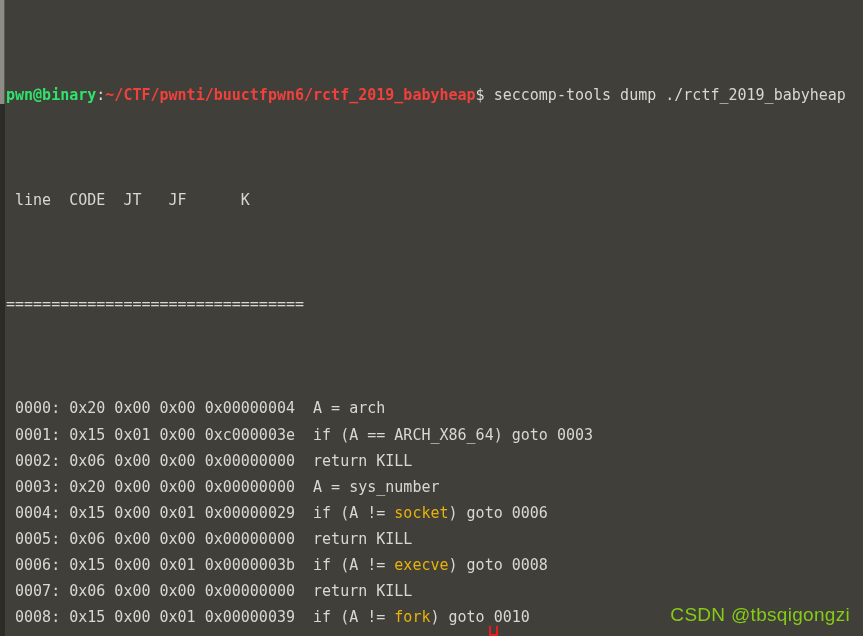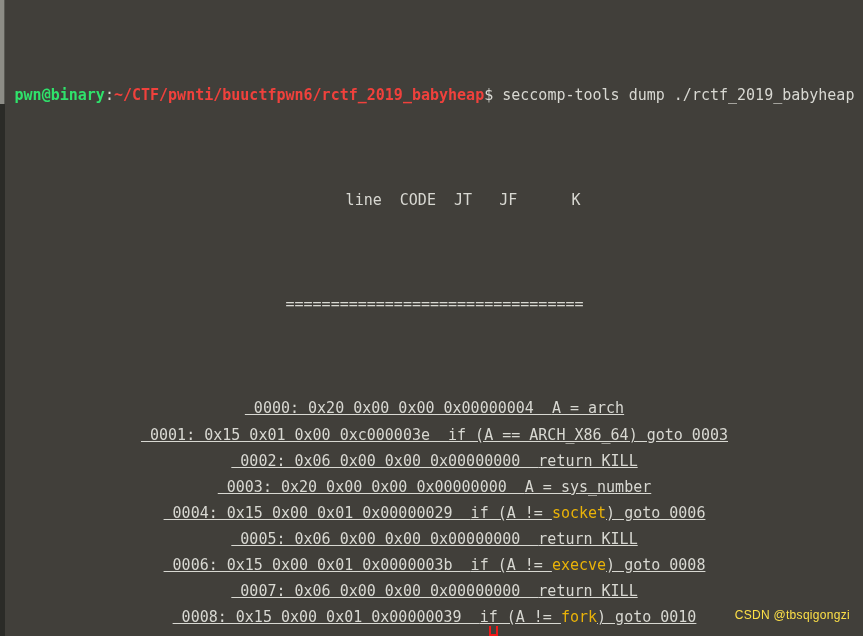--- a/index.html
+++ b/index.html
@@ -19,21 +19,20 @@
     position: relative;
     width: 863px;
     height: 636px;
     background: #413f3a;
     color: #d8d8d2;
     font-family: "DejaVu Sans Mono", "Liberation Mono", monospace;
     font-size: 15px;
     line-height: 26.1px;
     box-sizing: border-box;
     overflow: hidden;
-    text-align: center;
   }
 
   
   #scrollbar {
     position: absolute;
     left: 0;
     top: 0;
     width: 5px;
     height: 636px;
     background: #2b2b27;
@@ -62,44 +61,44 @@
     height: 26.1px;
     line-height: 26.1px;
     letter-spacing: 0px;
   }
 
   .user   { color: #2fe26b; font-weight: bold; }
   .colon  { color: #d8d8d2; }
   .path   { color: #f0413c; font-weight: bold; }
   .dollar { color: #d8d8d2; }
   .cmd    { color: #d8d8d2; }
-  .hdr    { color: #d8d8d2; margin-left: 48px; }
+  .hdr    { color: #d8d8d2; }
   .sep    { color: #d8d8d2; }
-  .plain  { color: #d8d8d2; text-decoration: underline; }
+  .plain  { color: #d8d8d2; }
   .sys    { color: #eab308; }
 
   
   #cursor {
     position: absolute;
     left: 489px;
     top: 626px;
     width: 9px;
     height: 10px;
     border: 2px solid #f01818;
     border-top: none;
     box-sizing: border-box;
   }
 
   #watermark {
     position: absolute;
     right: 13px;
     bottom: 8px;
     font-family: "Liberation Sans", "DejaVu Sans", sans-serif;
-    font-size: 12px;
-    color: #fde047;
+    font-size: 19px;
+    color: #84cc16;
     letter-spacing: 0.3px;
     white-space: pre;
   }
 </style>
 </head>
 <body>
 
 <div id="terminal">
 
   <div id="scrollbar">

